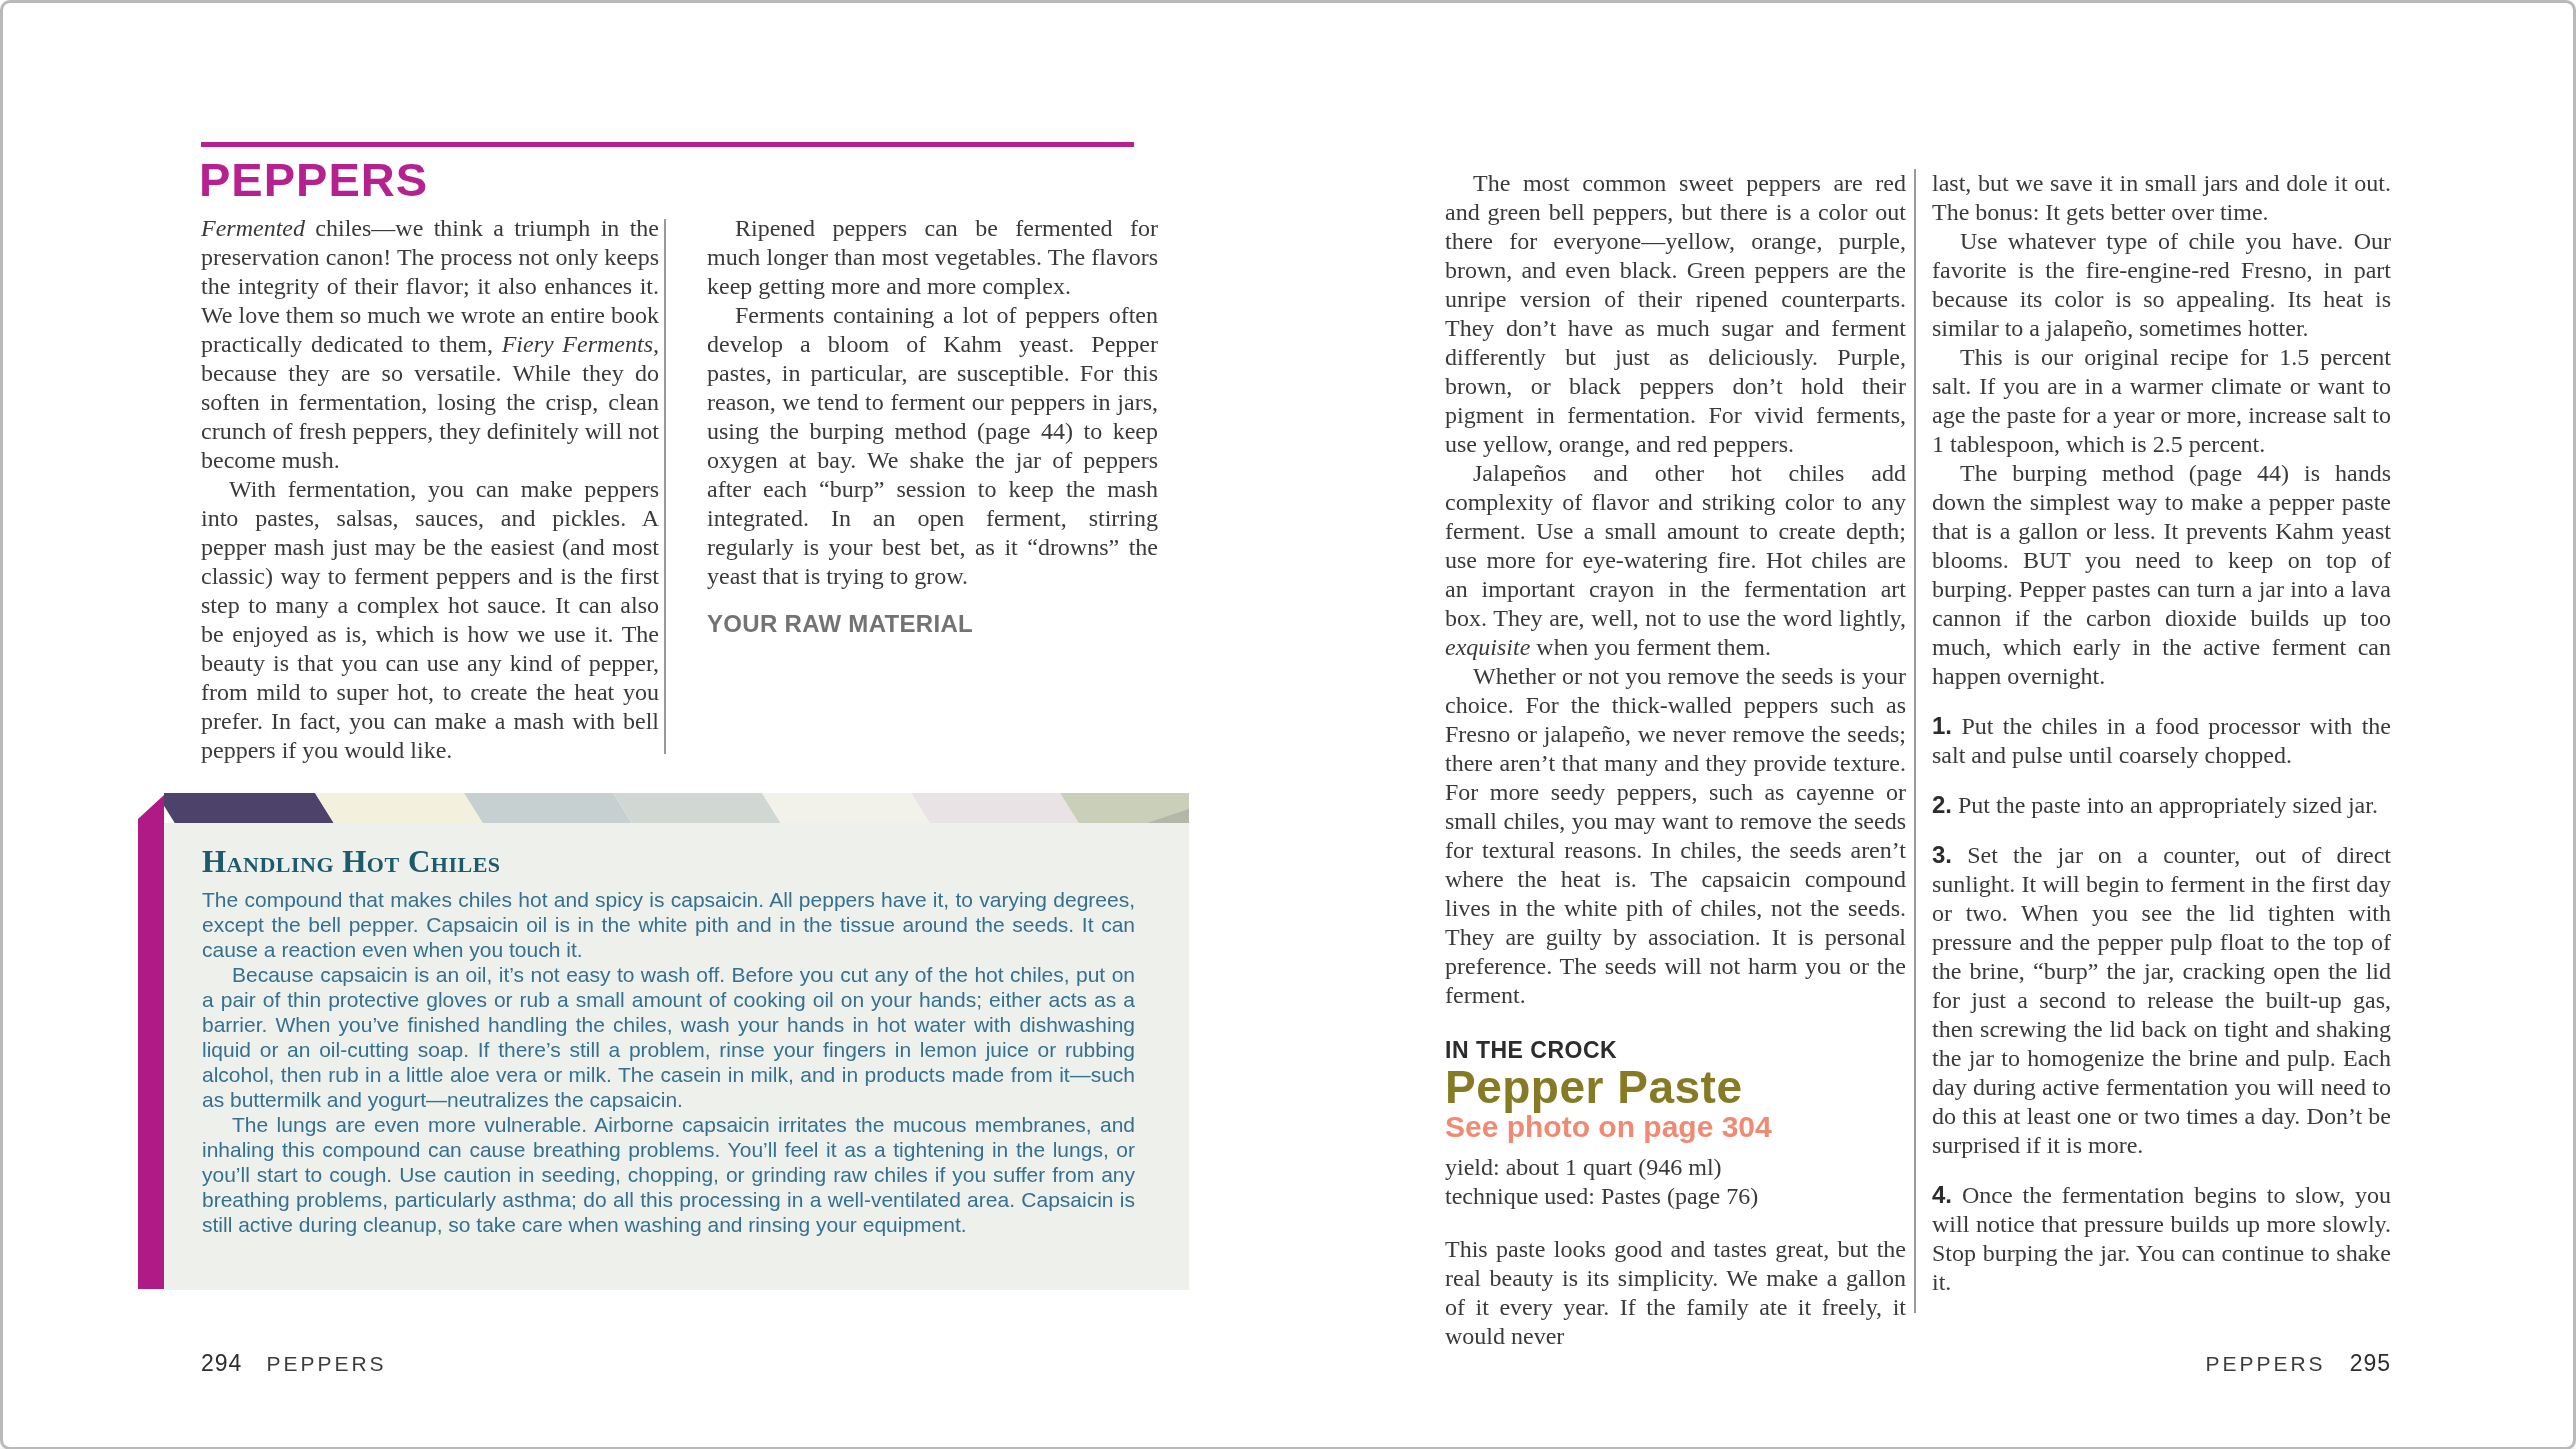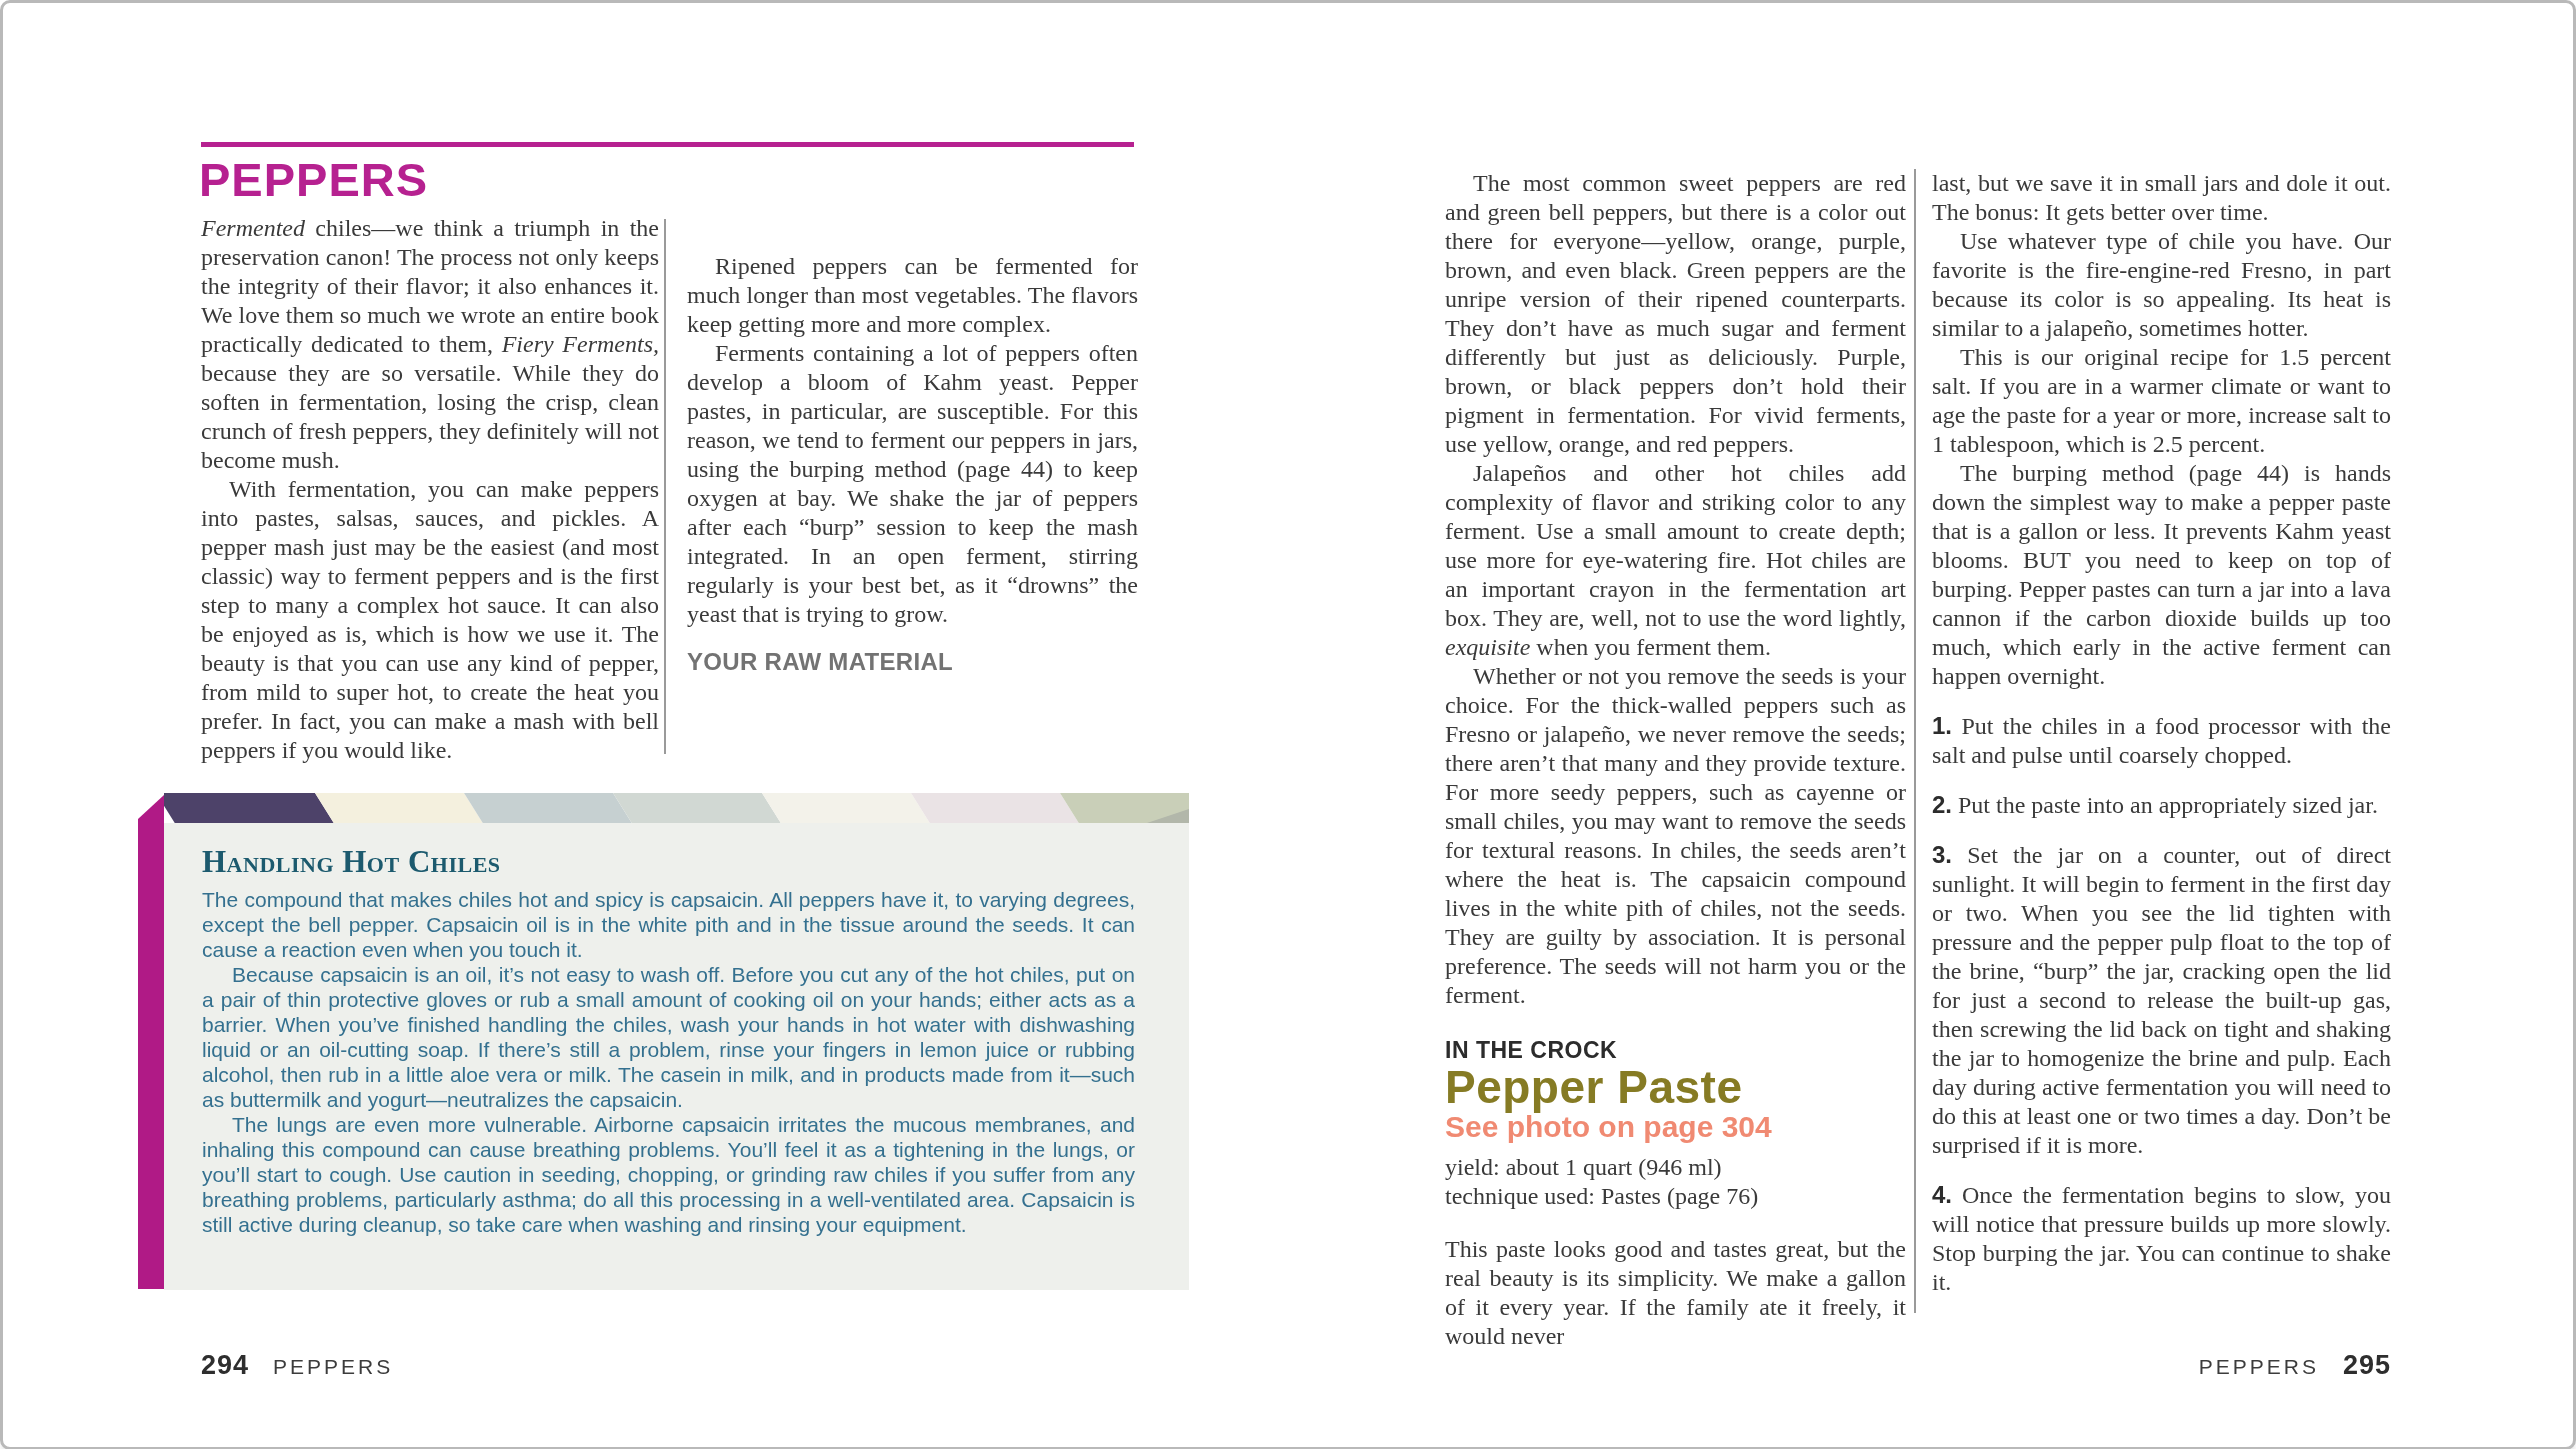--- a/index.html
+++ b/index.html
@@ -11,21 +11,21 @@
     font-family:"Liberation Serif", serif;
   }
   
   .body-text{font-size:24px;line-height:29px;color:#3a3a3a;text-align:justify;}
   .body-text p{margin:0;}
   .indent{text-indent:28px;}
   .it{font-style:italic;}
   
   .abs{position:absolute;}
   .lcol1{left:198px;top:211px;width:458px;}
-  .lcol2{left:684px;top:211px;width:451px;margin-top:38px;}
+  .lcol2{left:704px;top:211px;width:451px;}
   .rcol1{left:1442px;top:166px;width:461px;}
   .rcol2{left:1929px;top:166px;width:459px;}
   .vrule{position:absolute;width:2px;background:#9a9a9a;}
   .vrule-left{left:661px;top:216px;height:535px;}
   .vrule-right{left:1911px;top:166px;height:1144px;}
   
   .title-rule{position:absolute;left:198px;top:139px;width:933px;height:5px;background:#b62190;}
   .chapter-title{
     position:absolute;left:196px;top:149px;margin:0;
     font-family:"Liberation Sans", sans-serif;font-weight:bold;
@@ -90,21 +90,21 @@
   .ing-row{display:grid;grid-template-columns:42px 1fr;column-gap:12px;
     font-family:"Liberation Sans", sans-serif;font-weight:bold;font-size:24px;line-height:31px;color:#2c2c2c;}
   .ing-qty{text-align:right;}
   .ing-text{padding-left:50px;text-indent:-50px;text-align:left;}
   .step{margin-top:20px !important;}
   .step-num{font-family:"Liberation Sans", sans-serif;font-weight:bold;color:#2c2c2c;}
   
   .footer{position:absolute;top:1347px;font-family:"Liberation Sans", sans-serif;color:#2e2e2e;}
   .footer-left{left:198px;}
   .footer-right{right:182px;}
-  .pg-num{font-weight:bold;font-size:27px;letter-spacing:1px;}
+  .pg-num{font-weight:normal;font-size:23px;letter-spacing:1px;}
   .running-head{font-size:21px;letter-spacing:3px;color:#3c3c3c;}
   .footer-left .running-head{margin-left:24px;}
   .footer-right .pg-num{margin-left:24px;}
 </style>
 </head>
 <body>
 
 <div class="canvas">
 
   <div class="title-rule"></div>

